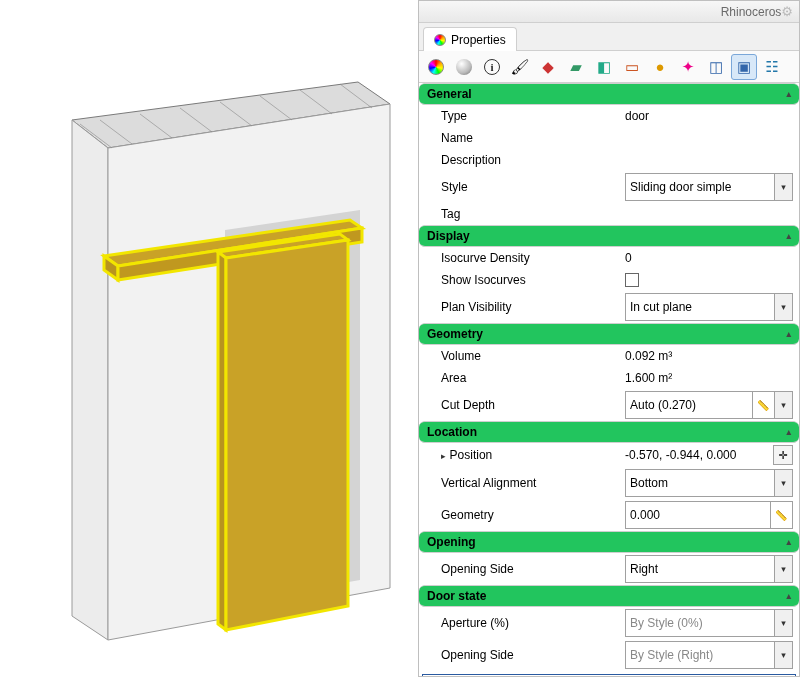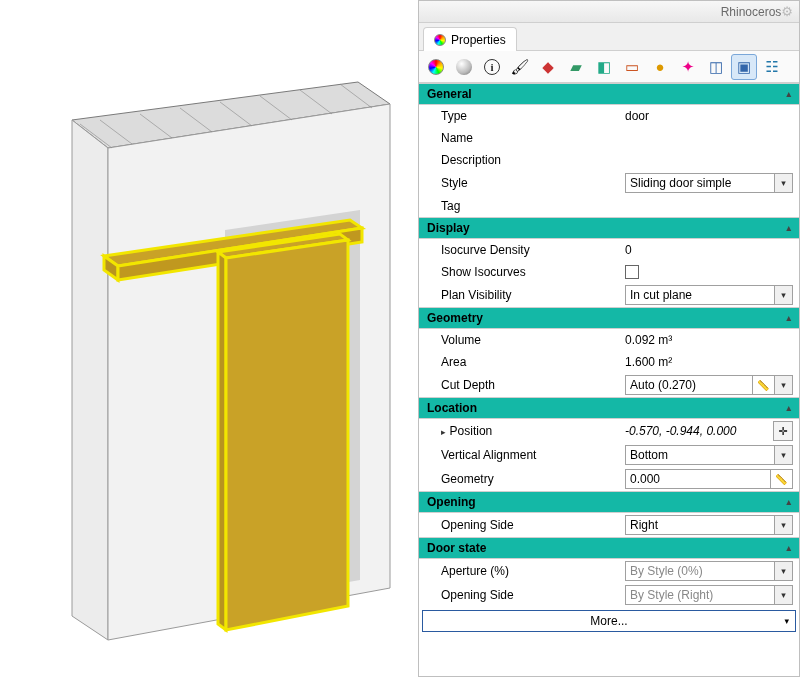--- a/index.html
+++ b/index.html
@@ -78,54 +78,55 @@
     font-size: 15px;
     cursor: pointer;
   }
   .tbtn.sel { border-color:#7aa7d9; background:#d8e8f8; }
   .scroll {
     flex: 1;
     overflow-y: auto;
     background: #fff;
   }
   .section-head {
-    background: #14b8a6;
+    background: #22c55e;
     border-top: 1px solid #cfcfcf;
     border-bottom: 1px solid #cfcfcf;
     padding: 3px 8px;
     font-weight: bold;
     display: flex; justify-content: space-between; align-items:center;
     cursor: pointer;
+    border-radius: 6px;
   }
   .section-head .tri { font-size: 9px; color:#444; }
   .row {
     display: grid;
     grid-template-columns: 170px 1fr;
     align-items: center;
     padding: 2px 6px 2px 22px;
     min-height: 22px;
     gap: 14px;
   }
   .row .lbl { color:#000; }
   .row .val { color:#000; }
   .row .readonly { color:#000; }
   .row .disabled { color:#888; }
   .dd {
-    display:flex; align-items:stretch; width:100%; height:20px;
+    display:flex; align-items:stretch; width:100%; height:28px;
     border:1px solid #a0a0a0; background:#fff;
   }
   .dd .ddtxt { flex:1; padding:1px 4px; display:flex; align-items:center; overflow:hidden; white-space:nowrap;}
   .dd .ddbtn { width:18px; background:#f0f0f0; border-left:1px solid #a0a0a0; display:flex;align-items:center;justify-content:center; font-size:9px; color:#333;}
   .dd.disabled .ddtxt { color:#888; }
   .dd .aux { width:22px; border-left:1px solid #a0a0a0; display:flex; align-items:center; justify-content:center; font-size:10px; color:#555;}
   .checkbox {
     width:14px; height:14px; border:1px solid #666; background:#fff;
   }
   .posrow { display:flex; align-items:center; gap:4px; width:100%; }
-  .posrow .ptxt { flex:1;font-style:italic; }
+  .posrow .ptxt { flex:1; }
   .iconbtn { width:20px; height:20px; border:1px solid #a0a0a0; background:#f4f4f4; display:flex;align-items:center;justify-content:center; font-size:11px; cursor:pointer;}
   .more-btn {
     border:1px solid #2a5aa0;
     background:#fff;
     height:22px;
     display:flex; align-items:center; justify-content:center;
     position:relative;
     margin: 3px;
     cursor:pointer;
   }

